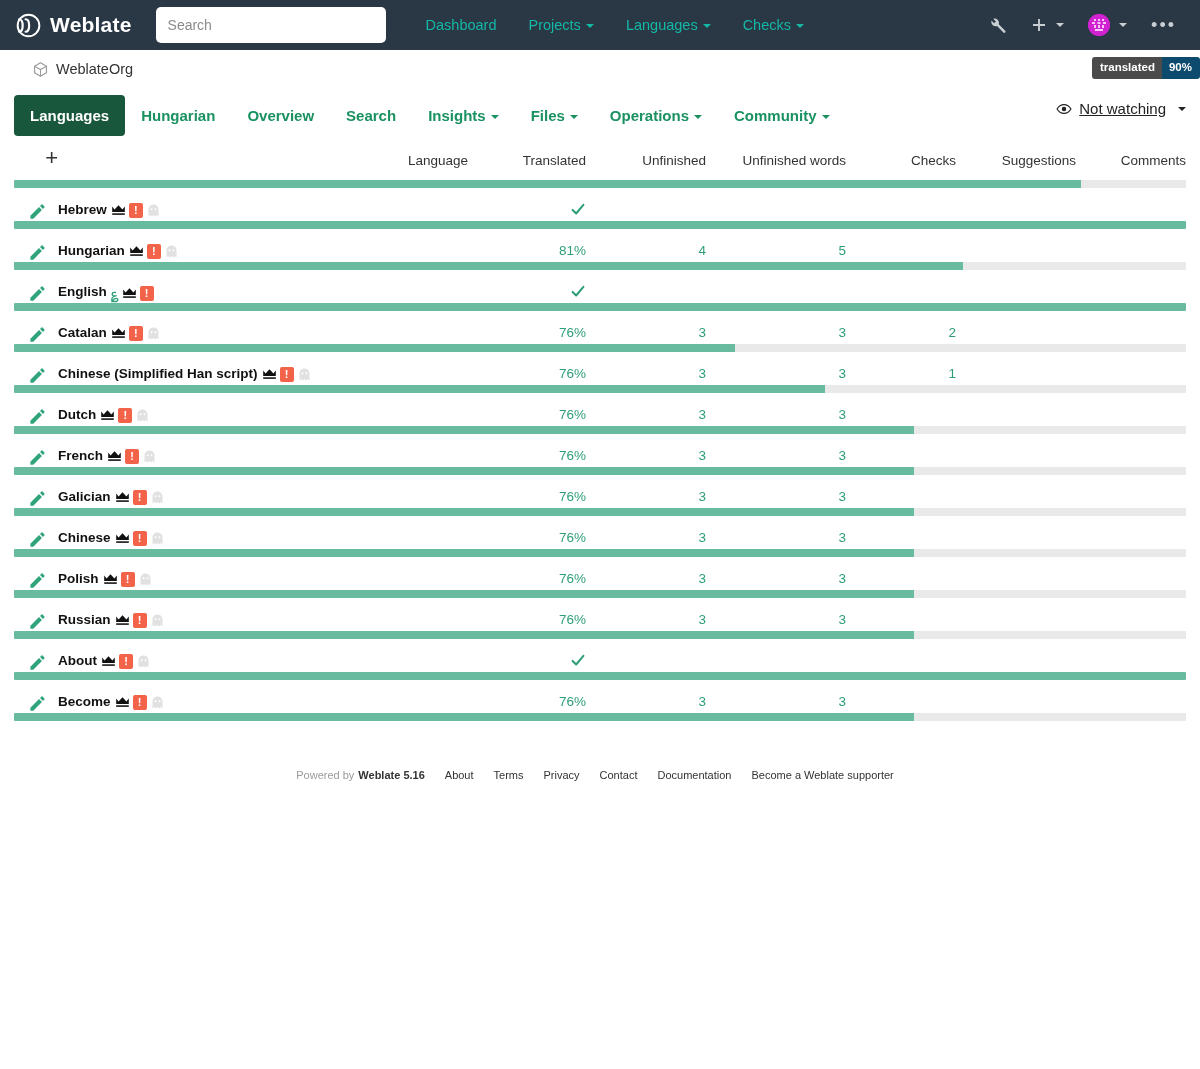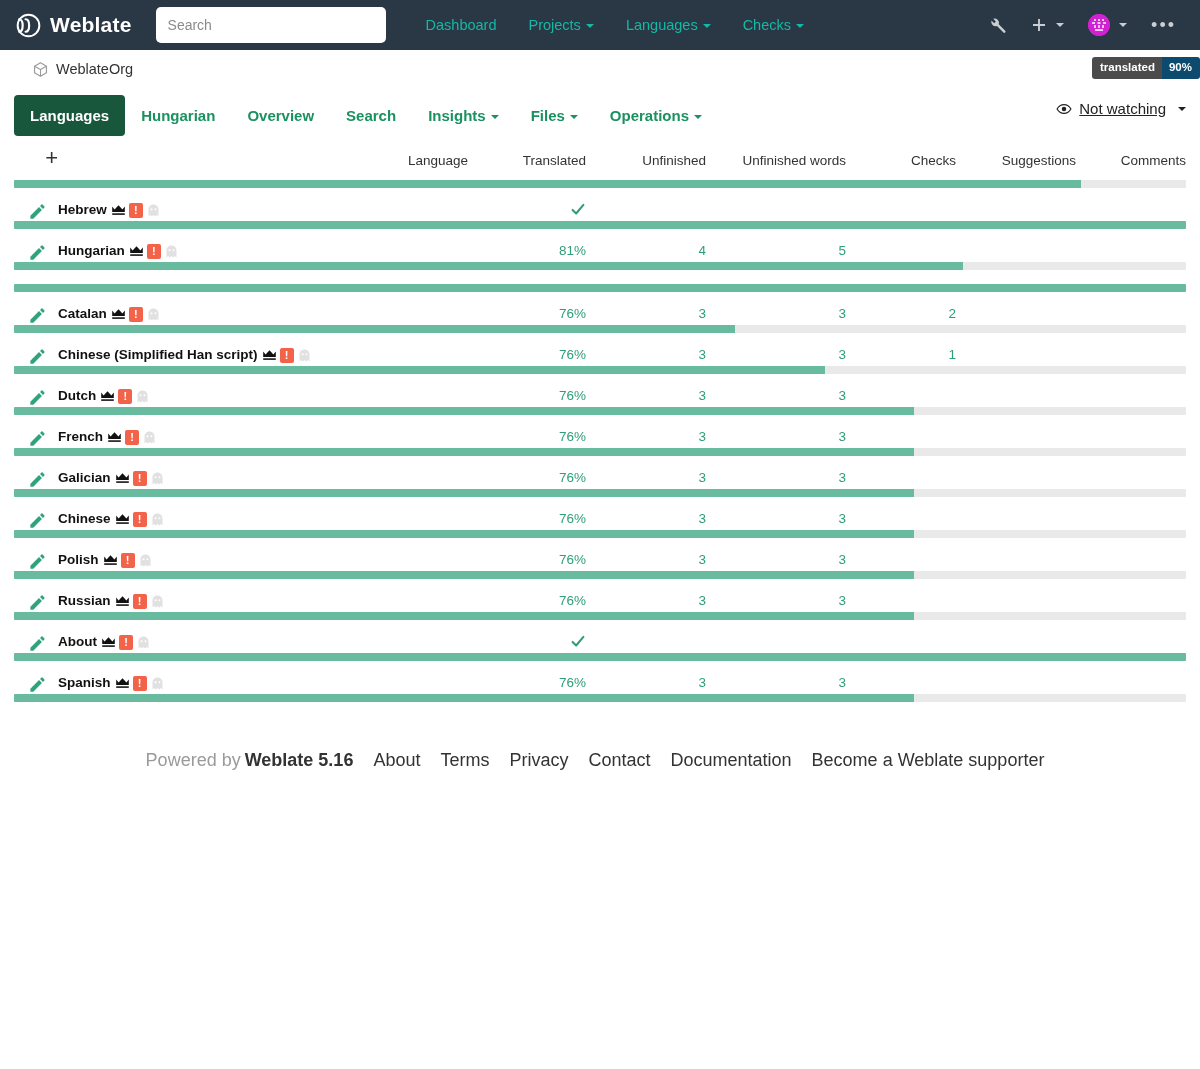--- a/index.html
+++ b/index.html
@@ -186,21 +186,21 @@
   }
   .progress > span {
     display: block; height: 100%;
     background: #68bb9f;
   }
 
   
   .footer {
     text-align: center;
     padding: 34px 0 0;
-    font-size: 18px;
+    font-size: 11px;
   }
   .footer .muted { color: #9a9a9a; }
   .footer a {
     color: #333; text-decoration: none;
     margin-left: 10px; margin-right: 10px;
     cursor: pointer;
   }
   .footer .powered { color: #333; font-weight: bold; margin-left: 4px; }
 </style>
 </head>
@@ -274,20 +274,21 @@
 </div>
 
 <div class="tabbar">
   <a class="tab active"><span>Languages</span></a>
   <a class="tab"><span>Hungarian</span></a>
   <a class="tab"><span>Overview</span></a>
   <a class="tab"><span>Search</span></a>
   <a class="tab"><span>Insights</span><i class="caret"></i></a>
   <a class="tab"><span>Files</span><i class="caret"></i></a>
   <a class="tab"><span>Operations</span><i class="caret"></i></a>
+  <a class="tab"><span>Community</span><i class="caret"></i></a>
 
   <div class="watch">
     <svg width="16" height="16" viewBox="0 0 24 24">
       <path fill="none" stroke="#222" stroke-width="1.7" d="M1.6 12S5.2 5.4 12 5.4 22.4 12 22.4 12 18.8 18.6 12 18.6 1.6 12 1.6 12z"></path>
       <circle cx="12" cy="12" r="3.4" fill="#222"></circle>
     </svg>
     <span class="watch-text">Not watching</span>
     <i class="caret" style="color:#222;"></i>
   </div>
 </div>
@@ -375,300 +376,33 @@
           <td class="row-cell"></td>
           <td class="row-cell"></td>
         </tr>
         <tr class="barrow">
           <td colspan="8">
       <div class="progress">
         <span style="width:81%"></span>
       </div>
           </td>
         </tr>
-        <tr class="barrow">
-          <td colspan="8">
-      <div class="progress">
-        <span style="width:100%"></span>
-      </div>
-          </td>
-        </tr>
-        <tr>
-          <td class="row-cell pencil">
-            <svg class="i-pencil" viewBox="0 0 24 24">
-    <path fill="#2fa37a" d="M3 17.3V21h3.7L17.6 10.1l-3.7-3.7zM20.7 7a1 1 0 0 0 0-1.4l-2.3-2.3a1 1 0 0 0-1.4 0l-1.8 1.8 3.7 3.7z"></path>
-            </svg>
-          </td>
-          <td class="row-cell lang"><a class="lang-name">Catalan</a><span class="lang-icons">
-              <svg class="i-crown" viewBox="0 0 24 20">
-    <path fill="#111" d="M1.5 4l4 5 6.5-7 6.5 7 4-5v9.5H1.5z"></path>
-    <rect x="1.5" y="15.5" width="21" height="2.6" fill="#111"></rect>
-              </svg>
-              <span class="i-alert">!</span>
-              <svg class="i-ghost" viewBox="0 0 24 22">
-    <path fill="#dcdcdc" d="M12 1C7 1 3.5 4.6 3.5 9.3V21l2.8-2.2L9 21l3-2.2L15 21l2.7-2.2L20.5 21V9.3C20.5 4.6 17 1 12 1z"></path>
-    <circle cx="8.7" cy="9" r="1.7" fill="#fff"></circle>
-                <circle cx="15.3" cy="9" r="1.7" fill="#fff"></circle>
-              </svg>
-            </span></td>
-          <td class="row-cell"><span>76%</span></td>
-          <td class="row-cell"><span>3</span></td>
-          <td class="row-cell"><span>3</span></td>
-          <td class="row-cell"><span>2</span></td>
-          <td class="row-cell"></td>
-          <td class="row-cell"></td>
-        </tr>
-        <tr class="barrow">
-          <td colspan="8">
-      <div class="progress">
-        <span style="width:61.5%"></span>
-      </div>
-          </td>
-        </tr>
-        <tr>
-          <td class="row-cell pencil">
-            <svg class="i-pencil" viewBox="0 0 24 24">
-    <path fill="#2fa37a" d="M3 17.3V21h3.7L17.6 10.1l-3.7-3.7zM20.7 7a1 1 0 0 0 0-1.4l-2.3-2.3a1 1 0 0 0-1.4 0l-1.8 1.8 3.7 3.7z"></path>
-            </svg>
-          </td>
-          <td class="row-cell lang"><a class="lang-name">Chinese (Simplified Han script)</a><span class="lang-icons">
-              <svg class="i-crown" viewBox="0 0 24 20">
-    <path fill="#111" d="M1.5 4l4 5 6.5-7 6.5 7 4-5v9.5H1.5z"></path>
-    <rect x="1.5" y="15.5" width="21" height="2.6" fill="#111"></rect>
-              </svg>
-              <span class="i-alert">!</span>
-              <svg class="i-ghost" viewBox="0 0 24 22">
-    <path fill="#dcdcdc" d="M12 1C7 1 3.5 4.6 3.5 9.3V21l2.8-2.2L9 21l3-2.2L15 21l2.7-2.2L20.5 21V9.3C20.5 4.6 17 1 12 1z"></path>
-    <circle cx="8.7" cy="9" r="1.7" fill="#fff"></circle>
-                <circle cx="15.3" cy="9" r="1.7" fill="#fff"></circle>
-              </svg>
-            </span></td>
-          <td class="row-cell"><span>76%</span></td>
-          <td class="row-cell"><span>3</span></td>
-          <td class="row-cell"><span>3</span></td>
-          <td class="row-cell"><span>1</span></td>
-          <td class="row-cell"></td>
-          <td class="row-cell"></td>
-        </tr>
-        <tr class="barrow">
-          <td colspan="8">
-      <div class="progress">
-        <span style="width:69.2%"></span>
-      </div>
-          </td>
-        </tr>
-        <tr>
-          <td class="row-cell pencil">
-            <svg class="i-pencil" viewBox="0 0 24 24">
-    <path fill="#2fa37a" d="M3 17.3V21h3.7L17.6 10.1l-3.7-3.7zM20.7 7a1 1 0 0 0 0-1.4l-2.3-2.3a1 1 0 0 0-1.4 0l-1.8 1.8 3.7 3.7z"></path>
-            </svg>
-          </td>
-          <td class="row-cell lang"><a class="lang-name">Dutch</a><span class="lang-icons">
-              <svg class="i-crown" viewBox="0 0 24 20">
-    <path fill="#111" d="M1.5 4l4 5 6.5-7 6.5 7 4-5v9.5H1.5z"></path>
-    <rect x="1.5" y="15.5" width="21" height="2.6" fill="#111"></rect>
-              </svg>
-              <span class="i-alert">!</span>
-              <svg class="i-ghost" viewBox="0 0 24 22">
-    <path fill="#dcdcdc" d="M12 1C7 1 3.5 4.6 3.5 9.3V21l2.8-2.2L9 21l3-2.2L15 21l2.7-2.2L20.5 21V9.3C20.5 4.6 17 1 12 1z"></path>
-    <circle cx="8.7" cy="9" r="1.7" fill="#fff"></circle>
-                <circle cx="15.3" cy="9" r="1.7" fill="#fff"></circle>
-              </svg>
-            </span></td>
-          <td class="row-cell"><span>76%</span></td>
-          <td class="row-cell"><span>3</span></td>
-          <td class="row-cell"><span>3</span></td>
-          <td class="row-cell"></td>
-          <td class="row-cell"></td>
-          <td class="row-cell"></td>
-        </tr>
-        <tr class="barrow">
-          <td colspan="8">
-      <div class="progress">
-        <span style="width:76.8%"></span>
-      </div>
-          </td>
-        </tr>
-        <tr>
-          <td class="row-cell pencil">
-            <svg class="i-pencil" viewBox="0 0 24 24">
-    <path fill="#2fa37a" d="M3 17.3V21h3.7L17.6 10.1l-3.7-3.7zM20.7 7a1 1 0 0 0 0-1.4l-2.3-2.3a1 1 0 0 0-1.4 0l-1.8 1.8 3.7 3.7z"></path>
-            </svg>
-          </td>
-          <td class="row-cell lang"><a class="lang-name">French</a><span class="lang-icons">
-              <svg class="i-crown" viewBox="0 0 24 20">
-    <path fill="#111" d="M1.5 4l4 5 6.5-7 6.5 7 4-5v9.5H1.5z"></path>
-    <rect x="1.5" y="15.5" width="21" height="2.6" fill="#111"></rect>
-              </svg>
-              <span class="i-alert">!</span>
-              <svg class="i-ghost" viewBox="0 0 24 22">
-    <path fill="#dcdcdc" d="M12 1C7 1 3.5 4.6 3.5 9.3V21l2.8-2.2L9 21l3-2.2L15 21l2.7-2.2L20.5 21V9.3C20.5 4.6 17 1 12 1z"></path>
-    <circle cx="8.7" cy="9" r="1.7" fill="#fff"></circle>
-                <circle cx="15.3" cy="9" r="1.7" fill="#fff"></circle>
-              </svg>
-            </span></td>
-          <td class="row-cell"><span>76%</span></td>
-          <td class="row-cell"><span>3</span></td>
-          <td class="row-cell"><span>3</span></td>
-          <td class="row-cell"></td>
-          <td class="row-cell"></td>
-          <td class="row-cell"></td>
-        </tr>
-        <tr class="barrow">
-          <td colspan="8">
-      <div class="progress">
-        <span style="width:76.8%"></span>
-      </div>
-          </td>
-        </tr>
-        <tr>
-          <td class="row-cell pencil">
-            <svg class="i-pencil" viewBox="0 0 24 24">
-    <path fill="#2fa37a" d="M3 17.3V21h3.7L17.6 10.1l-3.7-3.7zM20.7 7a1 1 0 0 0 0-1.4l-2.3-2.3a1 1 0 0 0-1.4 0l-1.8 1.8 3.7 3.7z"></path>
-            </svg>
-          </td>
-          <td class="row-cell lang"><a class="lang-name">Galician</a><span class="lang-icons">
-              <svg class="i-crown" viewBox="0 0 24 20">
-    <path fill="#111" d="M1.5 4l4 5 6.5-7 6.5 7 4-5v9.5H1.5z"></path>
-    <rect x="1.5" y="15.5" width="21" height="2.6" fill="#111"></rect>
-              </svg>
-              <span class="i-alert">!</span>
-              <svg class="i-ghost" viewBox="0 0 24 22">
-    <path fill="#dcdcdc" d="M12 1C7 1 3.5 4.6 3.5 9.3V21l2.8-2.2L9 21l3-2.2L15 21l2.7-2.2L20.5 21V9.3C20.5 4.6 17 1 12 1z"></path>
-    <circle cx="8.7" cy="9" r="1.7" fill="#fff"></circle>
-                <circle cx="15.3" cy="9" r="1.7" fill="#fff"></circle>
-              </svg>
-            </span></td>
-          <td class="row-cell"><span>76%</span></td>
-          <td class="row-cell"><span>3</span></td>
-          <td class="row-cell"><span>3</span></td>
-          <td class="row-cell"></td>
-          <td class="row-cell"></td>
-          <td class="row-cell"></td>
-        </tr>
-        <tr class="barrow">
-          <td colspan="8">
-      <div class="progress">
-        <span style="width:76.8%"></span>
-      </div>
-          </td>
-        </tr>
-        <tr>
-          <td class="row-cell pencil">
-            <svg class="i-pencil" viewBox="0 0 24 24">
-    <path fill="#2fa37a" d="M3 17.3V21h3.7L17.6 10.1l-3.7-3.7zM20.7 7a1 1 0 0 0 0-1.4l-2.3-2.3a1 1 0 0 0-1.4 0l-1.8 1.8 3.7 3.7z"></path>
-            </svg>
-          </td>
-          <td class="row-cell lang"><a class="lang-name">Chinese</a><span class="lang-icons">
-              <svg class="i-crown" viewBox="0 0 24 20">
-    <path fill="#111" d="M1.5 4l4 5 6.5-7 6.5 7 4-5v9.5H1.5z"></path>
-    <rect x="1.5" y="15.5" width="21" height="2.6" fill="#111"></rect>
-              </svg>
-              <span class="i-alert">!</span>
-              <svg class="i-ghost" viewBox="0 0 24 22">
-    <path fill="#dcdcdc" d="M12 1C7 1 3.5 4.6 3.5 9.3V21l2.8-2.2L9 21l3-2.2L15 21l2.7-2.2L20.5 21V9.3C20.5 4.6 17 1 12 1z"></path>
-    <circle cx="8.7" cy="9" r="1.7" fill="#fff"></circle>
-                <circle cx="15.3" cy="9" r="1.7" fill="#fff"></circle>
-              </svg>
-            </span></td>
-          <td class="row-cell"><span>76%</span></td>
-          <td class="row-cell"><span>3</span></td>
-          <td class="row-cell"><span>3</span></td>
-          <td class="row-cell"></td>
-          <td class="row-cell"></td>
-          <td class="row-cell"></td>
-        </tr>
-        <tr class="barrow">
-          <td colspan="8">
-      <div class="progress">
-        <span style="width:76.8%"></span>
-      </div>
-          </td>
-        </tr>
-        <tr>
-          <td class="row-cell pencil">
-            <svg class="i-pencil" viewBox="0 0 24 24">
-    <path fill="#2fa37a" d="M3 17.3V21h3.7L17.6 10.1l-3.7-3.7zM20.7 7a1 1 0 0 0 0-1.4l-2.3-2.3a1 1 0 0 0-1.4 0l-1.8 1.8 3.7 3.7z"></path>
-            </svg>
-          </td>
-          <td class="row-cell lang"><a class="lang-name">Polish</a><span class="lang-icons">
-              <svg class="i-crown" viewBox="0 0 24 20">
-    <path fill="#111" d="M1.5 4l4 5 6.5-7 6.5 7 4-5v9.5H1.5z"></path>
-    <rect x="1.5" y="15.5" width="21" height="2.6" fill="#111"></rect>
-              </svg>
-              <span class="i-alert">!</span>
-              <svg class="i-ghost" viewBox="0 0 24 22">
-    <path fill="#dcdcdc" d="M12 1C7 1 3.5 4.6 3.5 9.3V21l2.8-2.2L9 21l3-2.2L15 21l2.7-2.2L20.5 21V9.3C20.5 4.6 17 1 12 1z"></path>
-    <circle cx="8.7" cy="9" r="1.7" fill="#fff"></circle>
-                <circle cx="15.3" cy="9" r="1.7" fill="#fff"></circle>
-              </svg>
-            </span></td>
-          <td class="row-cell"><span>76%</span></td>
-          <td class="row-cell"><span>3</span></td>
-          <td class="row-cell"><span>3</span></td>
-          <td class="row-cell"></td>
-          <td class="row-cell"></td>
-          <td class="row-cell"></td>
-        </tr>
-        <tr class="barrow">
-          <td colspan="8">
-      <div class="progress">
-        <span style="width:76.8%"></span>
-      </div>
-          </td>
-        </tr>
-        <tr>
-          <td class="row-cell pencil">
-            <svg class="i-pencil" viewBox="0 0 24 24">
-    <path fill="#2fa37a" d="M3 17.3V21h3.7L17.6 10.1l-3.7-3.7zM20.7 7a1 1 0 0 0 0-1.4l-2.3-2.3a1 1 0 0 0-1.4 0l-1.8 1.8 3.7 3.7z"></path>
-            </svg>
-          </td>
-          <td class="row-cell lang"><a class="lang-name">Russian</a><span class="lang-icons">
-              <svg class="i-crown" viewBox="0 0 24 20">
-    <path fill="#111" d="M1.5 4l4 5 6.5-7 6.5 7 4-5v9.5H1.5z"></path>
-    <rect x="1.5" y="15.5" width="21" height="2.6" fill="#111"></rect>
-              </svg>
-              <span class="i-alert">!</span>
-              <svg class="i-ghost" viewBox="0 0 24 22">
-    <path fill="#dcdcdc" d="M12 1C7 1 3.5 4.6 3.5 9.3V21l2.8-2.2L9 21l3-2.2L15 21l2.7-2.2L20.5 21V9.3C20.5 4.6 17 1 12 1z"></path>
-    <circle cx="8.7" cy="9" r="1.7" fill="#fff"></circle>
-                <circle cx="15.3" cy="9" r="1.7" fill="#fff"></circle>
-              </svg>
-            </span></td>
-          <td class="row-cell"><span>76%</span></td>
-          <td class="row-cell"><span>3</span></td>
-          <td class="row-cell"><span>3</span></td>
-          <td class="row-cell"></td>
-          <td class="row-cell"></td>
-          <td class="row-cell"></td>
-        </tr>
-        <tr class="barrow">
-          <td colspan="8">
-      <div class="progress">
-        <span style="width:76.8%"></span>
-      </div>
-          </td>
-        </tr>
-        <tr>
-          <td class="row-cell pencil">
-            <svg class="i-pencil" viewBox="0 0 24 24">
-    <path fill="#2fa37a" d="M3 17.3V21h3.7L17.6 10.1l-3.7-3.7zM20.7 7a1 1 0 0 0 0-1.4l-2.3-2.3a1 1 0 0 0-1.4 0l-1.8 1.8 3.7 3.7z"></path>
-            </svg>
-          </td>
-          <td class="row-cell lang"><a class="lang-name">About</a><span class="lang-icons">
-              <svg class="i-crown" viewBox="0 0 24 20">
-    <path fill="#111" d="M1.5 4l4 5 6.5-7 6.5 7 4-5v9.5H1.5z"></path>
-    <rect x="1.5" y="15.5" width="21" height="2.6" fill="#111"></rect>
-              </svg>
-              <span class="i-alert">!</span>
-              <svg class="i-ghost" viewBox="0 0 24 22">
-    <path fill="#dcdcdc" d="M12 1C7 1 3.5 4.6 3.5 9.3V21l2.8-2.2L9 21l3-2.2L15 21l2.7-2.2L20.5 21V9.3C20.5 4.6 17 1 12 1z"></path>
-    <circle cx="8.7" cy="9" r="1.7" fill="#fff"></circle>
-                <circle cx="15.3" cy="9" r="1.7" fill="#fff"></circle>
-              </svg>
+        <tr>
+          <td class="row-cell pencil">
+            <svg class="i-pencil" viewBox="0 0 24 24">
+    <path fill="#2fa37a" d="M3 17.3V21h3.7L17.6 10.1l-3.7-3.7zM20.7 7a1 1 0 0 0 0-1.4l-2.3-2.3a1 1 0 0 0-1.4 0l-1.8 1.8 3.7 3.7z"></path>
+            </svg>
+          </td>
+          <td class="row-cell lang"><a class="lang-name">English</a><span class="lang-icons">
+              <span>؏</span>
+              <svg class="i-crown" viewBox="0 0 24 20">
+    <path fill="#111" d="M1.5 4l4 5 6.5-7 6.5 7 4-5v9.5H1.5z"></path>
+    <rect x="1.5" y="15.5" width="21" height="2.6" fill="#111"></rect>
+              </svg>
+              <span class="i-alert">!</span>
             </span></td>
           <td class="row-cell"><svg class="i-mark" viewBox="0 0 24 22">
     <path fill="none" stroke="#2d9e78" stroke-width="3.2" stroke-linecap="round" stroke-linejoin="round" d="M3.5 12.5l5.6 5.6L20.5 4.5"></path>
             </svg></td>
           <td class="row-cell"></td>
           <td class="row-cell"></td>
           <td class="row-cell"></td>
           <td class="row-cell"></td>
           <td class="row-cell"></td>
         </tr>
@@ -678,21 +412,311 @@
         <span style="width:100%"></span>
       </div>
           </td>
         </tr>
         <tr>
           <td class="row-cell pencil">
             <svg class="i-pencil" viewBox="0 0 24 24">
     <path fill="#2fa37a" d="M3 17.3V21h3.7L17.6 10.1l-3.7-3.7zM20.7 7a1 1 0 0 0 0-1.4l-2.3-2.3a1 1 0 0 0-1.4 0l-1.8 1.8 3.7 3.7z"></path>
             </svg>
           </td>
-          <td class="row-cell lang"><a class="lang-name">Spanish</a><span class="lang-icons">
+          <td class="row-cell lang"><a class="lang-name">Catalan</a><span class="lang-icons">
+              <svg class="i-crown" viewBox="0 0 24 20">
+    <path fill="#111" d="M1.5 4l4 5 6.5-7 6.5 7 4-5v9.5H1.5z"></path>
+    <rect x="1.5" y="15.5" width="21" height="2.6" fill="#111"></rect>
+              </svg>
+              <span class="i-alert">!</span>
+              <svg class="i-ghost" viewBox="0 0 24 22">
+    <path fill="#dcdcdc" d="M12 1C7 1 3.5 4.6 3.5 9.3V21l2.8-2.2L9 21l3-2.2L15 21l2.7-2.2L20.5 21V9.3C20.5 4.6 17 1 12 1z"></path>
+    <circle cx="8.7" cy="9" r="1.7" fill="#fff"></circle>
+                <circle cx="15.3" cy="9" r="1.7" fill="#fff"></circle>
+              </svg>
+            </span></td>
+          <td class="row-cell"><span>76%</span></td>
+          <td class="row-cell"><span>3</span></td>
+          <td class="row-cell"><span>3</span></td>
+          <td class="row-cell"><span>2</span></td>
+          <td class="row-cell"></td>
+          <td class="row-cell"></td>
+        </tr>
+        <tr class="barrow">
+          <td colspan="8">
+      <div class="progress">
+        <span style="width:61.5%"></span>
+      </div>
+          </td>
+        </tr>
+        <tr>
+          <td class="row-cell pencil">
+            <svg class="i-pencil" viewBox="0 0 24 24">
+    <path fill="#2fa37a" d="M3 17.3V21h3.7L17.6 10.1l-3.7-3.7zM20.7 7a1 1 0 0 0 0-1.4l-2.3-2.3a1 1 0 0 0-1.4 0l-1.8 1.8 3.7 3.7z"></path>
+            </svg>
+          </td>
+          <td class="row-cell lang"><a class="lang-name">Chinese (Simplified Han script)</a><span class="lang-icons">
+              <svg class="i-crown" viewBox="0 0 24 20">
+    <path fill="#111" d="M1.5 4l4 5 6.5-7 6.5 7 4-5v9.5H1.5z"></path>
+    <rect x="1.5" y="15.5" width="21" height="2.6" fill="#111"></rect>
+              </svg>
+              <span class="i-alert">!</span>
+              <svg class="i-ghost" viewBox="0 0 24 22">
+    <path fill="#dcdcdc" d="M12 1C7 1 3.5 4.6 3.5 9.3V21l2.8-2.2L9 21l3-2.2L15 21l2.7-2.2L20.5 21V9.3C20.5 4.6 17 1 12 1z"></path>
+    <circle cx="8.7" cy="9" r="1.7" fill="#fff"></circle>
+                <circle cx="15.3" cy="9" r="1.7" fill="#fff"></circle>
+              </svg>
+            </span></td>
+          <td class="row-cell"><span>76%</span></td>
+          <td class="row-cell"><span>3</span></td>
+          <td class="row-cell"><span>3</span></td>
+          <td class="row-cell"><span>1</span></td>
+          <td class="row-cell"></td>
+          <td class="row-cell"></td>
+        </tr>
+        <tr class="barrow">
+          <td colspan="8">
+      <div class="progress">
+        <span style="width:69.2%"></span>
+      </div>
+          </td>
+        </tr>
+        <tr>
+          <td class="row-cell pencil">
+            <svg class="i-pencil" viewBox="0 0 24 24">
+    <path fill="#2fa37a" d="M3 17.3V21h3.7L17.6 10.1l-3.7-3.7zM20.7 7a1 1 0 0 0 0-1.4l-2.3-2.3a1 1 0 0 0-1.4 0l-1.8 1.8 3.7 3.7z"></path>
+            </svg>
+          </td>
+          <td class="row-cell lang"><a class="lang-name">Dutch</a><span class="lang-icons">
+              <svg class="i-crown" viewBox="0 0 24 20">
+    <path fill="#111" d="M1.5 4l4 5 6.5-7 6.5 7 4-5v9.5H1.5z"></path>
+    <rect x="1.5" y="15.5" width="21" height="2.6" fill="#111"></rect>
+              </svg>
+              <span class="i-alert">!</span>
+              <svg class="i-ghost" viewBox="0 0 24 22">
+    <path fill="#dcdcdc" d="M12 1C7 1 3.5 4.6 3.5 9.3V21l2.8-2.2L9 21l3-2.2L15 21l2.7-2.2L20.5 21V9.3C20.5 4.6 17 1 12 1z"></path>
+    <circle cx="8.7" cy="9" r="1.7" fill="#fff"></circle>
+                <circle cx="15.3" cy="9" r="1.7" fill="#fff"></circle>
+              </svg>
+            </span></td>
+          <td class="row-cell"><span>76%</span></td>
+          <td class="row-cell"><span>3</span></td>
+          <td class="row-cell"><span>3</span></td>
+          <td class="row-cell"></td>
+          <td class="row-cell"></td>
+          <td class="row-cell"></td>
+        </tr>
+        <tr class="barrow">
+          <td colspan="8">
+      <div class="progress">
+        <span style="width:76.8%"></span>
+      </div>
+          </td>
+        </tr>
+        <tr>
+          <td class="row-cell pencil">
+            <svg class="i-pencil" viewBox="0 0 24 24">
+    <path fill="#2fa37a" d="M3 17.3V21h3.7L17.6 10.1l-3.7-3.7zM20.7 7a1 1 0 0 0 0-1.4l-2.3-2.3a1 1 0 0 0-1.4 0l-1.8 1.8 3.7 3.7z"></path>
+            </svg>
+          </td>
+          <td class="row-cell lang"><a class="lang-name">French</a><span class="lang-icons">
+              <svg class="i-crown" viewBox="0 0 24 20">
+    <path fill="#111" d="M1.5 4l4 5 6.5-7 6.5 7 4-5v9.5H1.5z"></path>
+    <rect x="1.5" y="15.5" width="21" height="2.6" fill="#111"></rect>
+              </svg>
+              <span class="i-alert">!</span>
+              <svg class="i-ghost" viewBox="0 0 24 22">
+    <path fill="#dcdcdc" d="M12 1C7 1 3.5 4.6 3.5 9.3V21l2.8-2.2L9 21l3-2.2L15 21l2.7-2.2L20.5 21V9.3C20.5 4.6 17 1 12 1z"></path>
+    <circle cx="8.7" cy="9" r="1.7" fill="#fff"></circle>
+                <circle cx="15.3" cy="9" r="1.7" fill="#fff"></circle>
+              </svg>
+            </span></td>
+          <td class="row-cell"><span>76%</span></td>
+          <td class="row-cell"><span>3</span></td>
+          <td class="row-cell"><span>3</span></td>
+          <td class="row-cell"></td>
+          <td class="row-cell"></td>
+          <td class="row-cell"></td>
+        </tr>
+        <tr class="barrow">
+          <td colspan="8">
+      <div class="progress">
+        <span style="width:76.8%"></span>
+      </div>
+          </td>
+        </tr>
+        <tr>
+          <td class="row-cell pencil">
+            <svg class="i-pencil" viewBox="0 0 24 24">
+    <path fill="#2fa37a" d="M3 17.3V21h3.7L17.6 10.1l-3.7-3.7zM20.7 7a1 1 0 0 0 0-1.4l-2.3-2.3a1 1 0 0 0-1.4 0l-1.8 1.8 3.7 3.7z"></path>
+            </svg>
+          </td>
+          <td class="row-cell lang"><a class="lang-name">Galician</a><span class="lang-icons">
+              <svg class="i-crown" viewBox="0 0 24 20">
+    <path fill="#111" d="M1.5 4l4 5 6.5-7 6.5 7 4-5v9.5H1.5z"></path>
+    <rect x="1.5" y="15.5" width="21" height="2.6" fill="#111"></rect>
+              </svg>
+              <span class="i-alert">!</span>
+              <svg class="i-ghost" viewBox="0 0 24 22">
+    <path fill="#dcdcdc" d="M12 1C7 1 3.5 4.6 3.5 9.3V21l2.8-2.2L9 21l3-2.2L15 21l2.7-2.2L20.5 21V9.3C20.5 4.6 17 1 12 1z"></path>
+    <circle cx="8.7" cy="9" r="1.7" fill="#fff"></circle>
+                <circle cx="15.3" cy="9" r="1.7" fill="#fff"></circle>
+              </svg>
+            </span></td>
+          <td class="row-cell"><span>76%</span></td>
+          <td class="row-cell"><span>3</span></td>
+          <td class="row-cell"><span>3</span></td>
+          <td class="row-cell"></td>
+          <td class="row-cell"></td>
+          <td class="row-cell"></td>
+        </tr>
+        <tr class="barrow">
+          <td colspan="8">
+      <div class="progress">
+        <span style="width:76.8%"></span>
+      </div>
+          </td>
+        </tr>
+        <tr>
+          <td class="row-cell pencil">
+            <svg class="i-pencil" viewBox="0 0 24 24">
+    <path fill="#2fa37a" d="M3 17.3V21h3.7L17.6 10.1l-3.7-3.7zM20.7 7a1 1 0 0 0 0-1.4l-2.3-2.3a1 1 0 0 0-1.4 0l-1.8 1.8 3.7 3.7z"></path>
+            </svg>
+          </td>
+          <td class="row-cell lang"><a class="lang-name">Chinese</a><span class="lang-icons">
+              <svg class="i-crown" viewBox="0 0 24 20">
+    <path fill="#111" d="M1.5 4l4 5 6.5-7 6.5 7 4-5v9.5H1.5z"></path>
+    <rect x="1.5" y="15.5" width="21" height="2.6" fill="#111"></rect>
+              </svg>
+              <span class="i-alert">!</span>
+              <svg class="i-ghost" viewBox="0 0 24 22">
+    <path fill="#dcdcdc" d="M12 1C7 1 3.5 4.6 3.5 9.3V21l2.8-2.2L9 21l3-2.2L15 21l2.7-2.2L20.5 21V9.3C20.5 4.6 17 1 12 1z"></path>
+    <circle cx="8.7" cy="9" r="1.7" fill="#fff"></circle>
+                <circle cx="15.3" cy="9" r="1.7" fill="#fff"></circle>
+              </svg>
+            </span></td>
+          <td class="row-cell"><span>76%</span></td>
+          <td class="row-cell"><span>3</span></td>
+          <td class="row-cell"><span>3</span></td>
+          <td class="row-cell"></td>
+          <td class="row-cell"></td>
+          <td class="row-cell"></td>
+        </tr>
+        <tr class="barrow">
+          <td colspan="8">
+      <div class="progress">
+        <span style="width:76.8%"></span>
+      </div>
+          </td>
+        </tr>
+        <tr>
+          <td class="row-cell pencil">
+            <svg class="i-pencil" viewBox="0 0 24 24">
+    <path fill="#2fa37a" d="M3 17.3V21h3.7L17.6 10.1l-3.7-3.7zM20.7 7a1 1 0 0 0 0-1.4l-2.3-2.3a1 1 0 0 0-1.4 0l-1.8 1.8 3.7 3.7z"></path>
+            </svg>
+          </td>
+          <td class="row-cell lang"><a class="lang-name">Polish</a><span class="lang-icons">
+              <svg class="i-crown" viewBox="0 0 24 20">
+    <path fill="#111" d="M1.5 4l4 5 6.5-7 6.5 7 4-5v9.5H1.5z"></path>
+    <rect x="1.5" y="15.5" width="21" height="2.6" fill="#111"></rect>
+              </svg>
+              <span class="i-alert">!</span>
+              <svg class="i-ghost" viewBox="0 0 24 22">
+    <path fill="#dcdcdc" d="M12 1C7 1 3.5 4.6 3.5 9.3V21l2.8-2.2L9 21l3-2.2L15 21l2.7-2.2L20.5 21V9.3C20.5 4.6 17 1 12 1z"></path>
+    <circle cx="8.7" cy="9" r="1.7" fill="#fff"></circle>
+                <circle cx="15.3" cy="9" r="1.7" fill="#fff"></circle>
+              </svg>
+            </span></td>
+          <td class="row-cell"><span>76%</span></td>
+          <td class="row-cell"><span>3</span></td>
+          <td class="row-cell"><span>3</span></td>
+          <td class="row-cell"></td>
+          <td class="row-cell"></td>
+          <td class="row-cell"></td>
+        </tr>
+        <tr class="barrow">
+          <td colspan="8">
+      <div class="progress">
+        <span style="width:76.8%"></span>
+      </div>
+          </td>
+        </tr>
+        <tr>
+          <td class="row-cell pencil">
+            <svg class="i-pencil" viewBox="0 0 24 24">
+    <path fill="#2fa37a" d="M3 17.3V21h3.7L17.6 10.1l-3.7-3.7zM20.7 7a1 1 0 0 0 0-1.4l-2.3-2.3a1 1 0 0 0-1.4 0l-1.8 1.8 3.7 3.7z"></path>
+            </svg>
+          </td>
+          <td class="row-cell lang"><a class="lang-name">Russian</a><span class="lang-icons">
+              <svg class="i-crown" viewBox="0 0 24 20">
+    <path fill="#111" d="M1.5 4l4 5 6.5-7 6.5 7 4-5v9.5H1.5z"></path>
+    <rect x="1.5" y="15.5" width="21" height="2.6" fill="#111"></rect>
+              </svg>
+              <span class="i-alert">!</span>
+              <svg class="i-ghost" viewBox="0 0 24 22">
+    <path fill="#dcdcdc" d="M12 1C7 1 3.5 4.6 3.5 9.3V21l2.8-2.2L9 21l3-2.2L15 21l2.7-2.2L20.5 21V9.3C20.5 4.6 17 1 12 1z"></path>
+    <circle cx="8.7" cy="9" r="1.7" fill="#fff"></circle>
+                <circle cx="15.3" cy="9" r="1.7" fill="#fff"></circle>
+              </svg>
+            </span></td>
+          <td class="row-cell"><span>76%</span></td>
+          <td class="row-cell"><span>3</span></td>
+          <td class="row-cell"><span>3</span></td>
+          <td class="row-cell"></td>
+          <td class="row-cell"></td>
+          <td class="row-cell"></td>
+        </tr>
+        <tr class="barrow">
+          <td colspan="8">
+      <div class="progress">
+        <span style="width:76.8%"></span>
+      </div>
+          </td>
+        </tr>
+        <tr>
+          <td class="row-cell pencil">
+            <svg class="i-pencil" viewBox="0 0 24 24">
+    <path fill="#2fa37a" d="M3 17.3V21h3.7L17.6 10.1l-3.7-3.7zM20.7 7a1 1 0 0 0 0-1.4l-2.3-2.3a1 1 0 0 0-1.4 0l-1.8 1.8 3.7 3.7z"></path>
+            </svg>
+          </td>
+          <td class="row-cell lang"><a class="lang-name">About</a><span class="lang-icons">
+              <svg class="i-crown" viewBox="0 0 24 20">
+    <path fill="#111" d="M1.5 4l4 5 6.5-7 6.5 7 4-5v9.5H1.5z"></path>
+    <rect x="1.5" y="15.5" width="21" height="2.6" fill="#111"></rect>
+              </svg>
+              <span class="i-alert">!</span>
+              <svg class="i-ghost" viewBox="0 0 24 22">
+    <path fill="#dcdcdc" d="M12 1C7 1 3.5 4.6 3.5 9.3V21l2.8-2.2L9 21l3-2.2L15 21l2.7-2.2L20.5 21V9.3C20.5 4.6 17 1 12 1z"></path>
+    <circle cx="8.7" cy="9" r="1.7" fill="#fff"></circle>
+                <circle cx="15.3" cy="9" r="1.7" fill="#fff"></circle>
+              </svg>
+            </span></td>
+          <td class="row-cell"><svg class="i-mark" viewBox="0 0 24 22">
+    <path fill="none" stroke="#2d9e78" stroke-width="3.2" stroke-linecap="round" stroke-linejoin="round" d="M3.5 12.5l5.6 5.6L20.5 4.5"></path>
+            </svg></td>
+          <td class="row-cell"></td>
+          <td class="row-cell"></td>
+          <td class="row-cell"></td>
+          <td class="row-cell"></td>
+          <td class="row-cell"></td>
+        </tr>
+        <tr class="barrow">
+          <td colspan="8">
+      <div class="progress">
+        <span style="width:100%"></span>
+      </div>
+          </td>
+        </tr>
+        <tr>
+          <td class="row-cell pencil">
+            <svg class="i-pencil" viewBox="0 0 24 24">
+    <path fill="#2fa37a" d="M3 17.3V21h3.7L17.6 10.1l-3.7-3.7zM20.7 7a1 1 0 0 0 0-1.4l-2.3-2.3a1 1 0 0 0-1.4 0l-1.8 1.8 3.7 3.7z"></path>
+            </svg>
+          </td>
+          <td class="row-cell lang"><a class="lang-name">Become</a><span class="lang-icons">
               <svg class="i-crown" viewBox="0 0 24 20">
     <path fill="#111" d="M1.5 4l4 5 6.5-7 6.5 7 4-5v9.5H1.5z"></path>
     <rect x="1.5" y="15.5" width="21" height="2.6" fill="#111"></rect>
               </svg>
               <span class="i-alert">!</span>
               <svg class="i-ghost" viewBox="0 0 24 22">
     <path fill="#dcdcdc" d="M12 1C7 1 3.5 4.6 3.5 9.3V21l2.8-2.2L9 21l3-2.2L15 21l2.7-2.2L20.5 21V9.3C20.5 4.6 17 1 12 1z"></path>
     <circle cx="8.7" cy="9" r="1.7" fill="#fff"></circle>
                 <circle cx="15.3" cy="9" r="1.7" fill="#fff"></circle>
               </svg>

